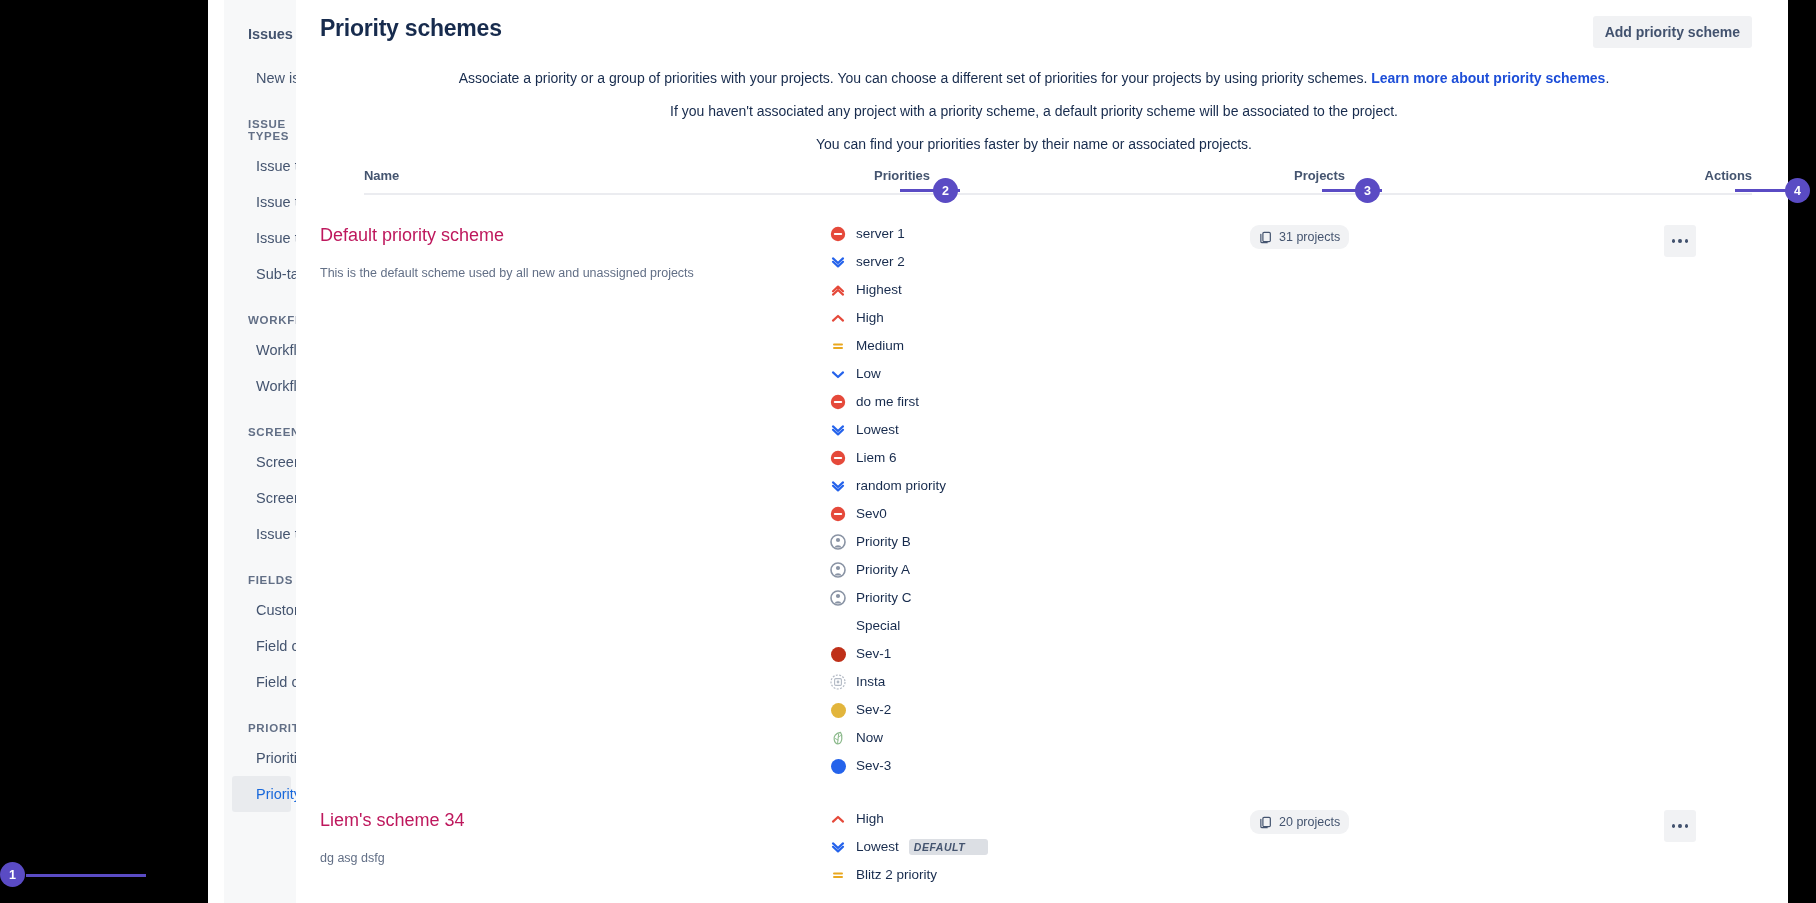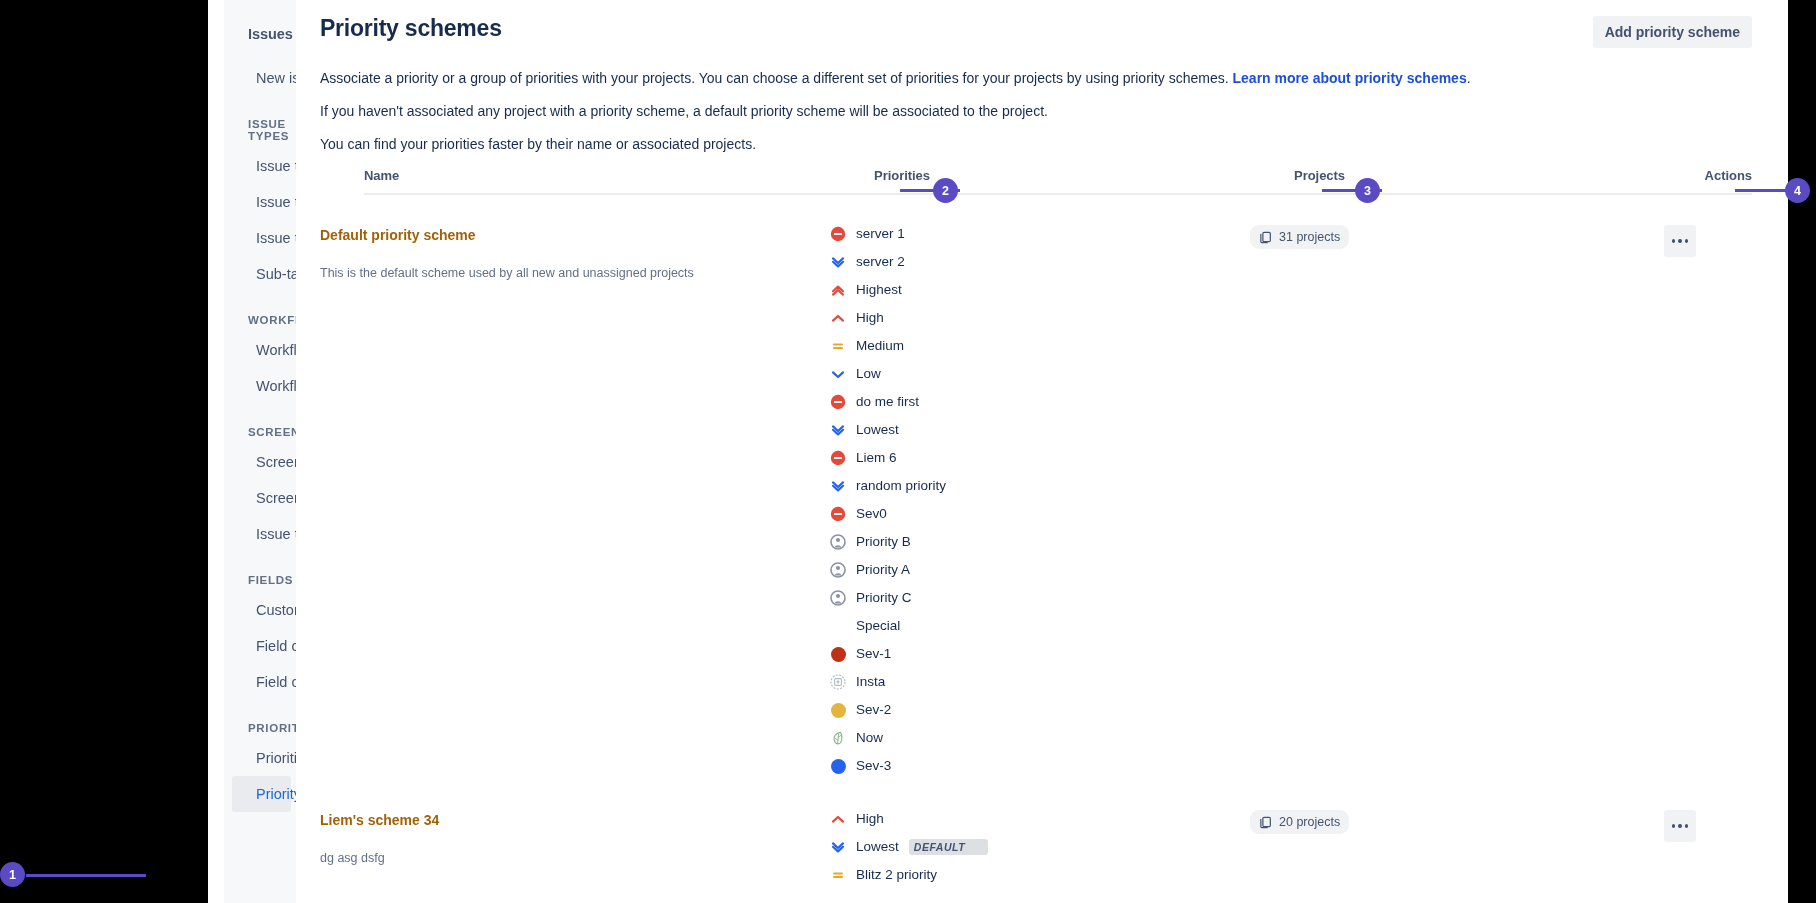--- a/index.html
+++ b/index.html
@@ -126,20 +126,21 @@
     font-weight: 600;
     font-family: "Liberation Sans", sans-serif;
     padding: 8px 12px;
     line-height: 16px;
     cursor: pointer;
     margin-top: 2px;
   }
   .intro {
     margin-top: 20px;
     padding-right: 40px;
+    text-align: center;
   }
   .intro p {
     margin: 0 0 13px 0;
     font-size: 14px;
     line-height: 20px;
     color: #172b4d;
   }
   .intro a {
     color: #1d4ed8;
     font-weight: 600;
@@ -167,23 +168,23 @@
   .col-pri    { width: 420px; flex: 0 0 420px; }
   .col-proj   { width: 340px; flex: 0 0 340px; }
   .col-act    { flex: 1 1 auto; text-align: right; }
 
   .trow {
     display: flex;
     align-items: flex-start;
     padding-top: 30px;
   }
   .scheme-name {
-    font-size: 14px;
-    font-weight: 700;
-    color: #a16207;
+    font-size: 18px;
+    font-weight: 400;
+    color: #be185d;
     line-height: 20px;
   }
   .scheme-desc {
     font-size: 12.5px;
     color: #626f86;
     line-height: 18px;
     margin-top: 19px;
   }
   .pri-list { margin-top: -5px; }
   .pri-row {

